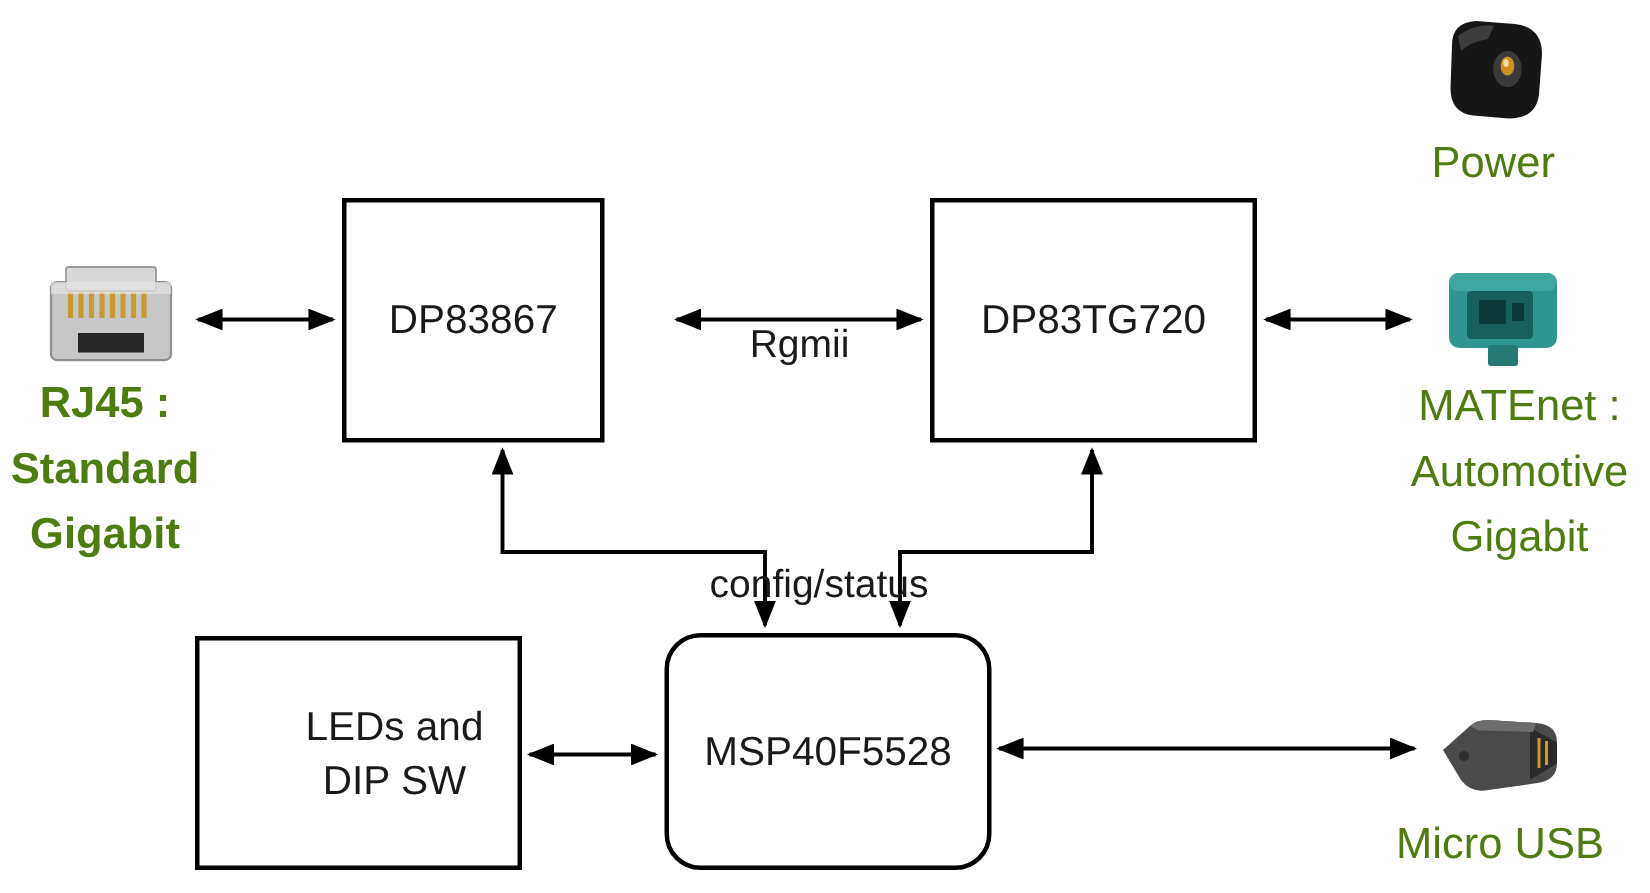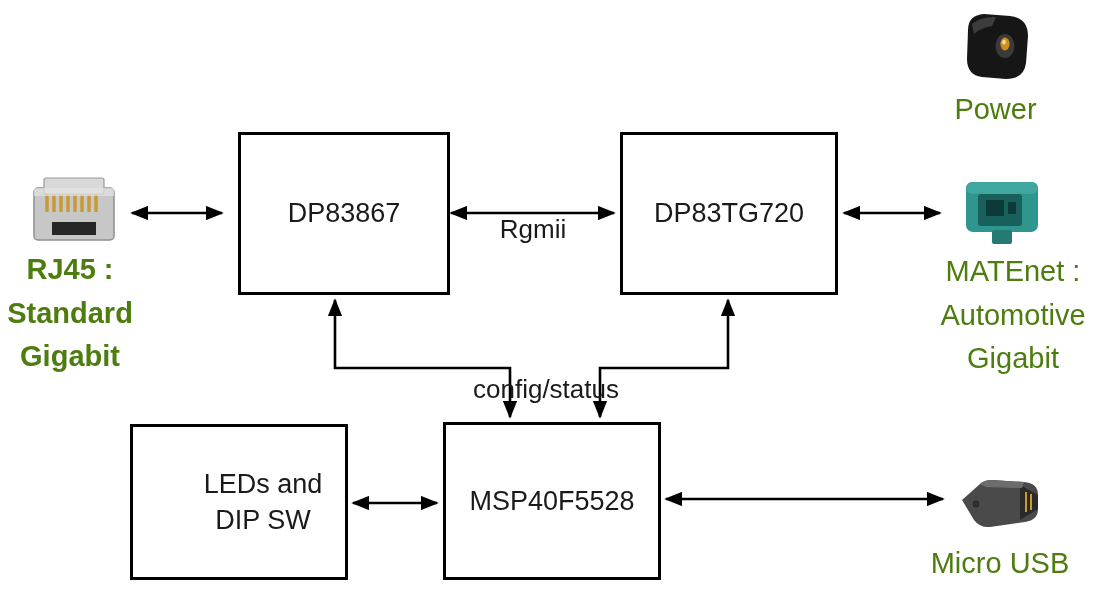--- a/index.html
+++ b/index.html
@@ -58,29 +58,29 @@
       <line x1="132" y1="213" x2="222" y2="213" marker-start="url(#ah)" marker-end="url(#ah)"></line>
       <line x1="451" y1="213" x2="614" y2="213" marker-start="url(#ah)" marker-end="url(#ah)"></line>
       <line x1="844" y1="213" x2="940" y2="213" marker-start="url(#ah)" marker-end="url(#ah)"></line>
       <polyline points="335,300 335,368 510,368 510,417" marker-start="url(#ah)" marker-end="url(#ah)"></polyline>
       <polyline points="728,300 728,368 600,368 600,417" marker-start="url(#ah)" marker-end="url(#ah)"></polyline>
       <line x1="353" y1="503" x2="437" y2="503" marker-start="url(#ah)" marker-end="url(#ah)"></line>
       <line x1="666" y1="499" x2="943" y2="499" marker-start="url(#ah)" marker-end="url(#ah)"></line>
     </g>
   </svg>
 
-  <div class="block" style="left:238px; top:132px; width:212px; height:163px;">
+  <div class="block" style="left:228px; top:132px; width:175px; height:163px;">
     <span>DP83867</span>
   </div>
 
   <div class="block" style="left:620px; top:132px; width:218px; height:163px;">
     <span>DP83TG720</span>
   </div>
 
-  <div class="block" style="left:443px; top:422px; width:218px; height:158px;">
+  <div class="block" style="left:443px; top:422px; width:218px; height:158px;border-radius:24px;">
     <span>MSP40F5528</span>
   </div>
 
   <div class="block" style="left:130px; top:424px; width:218px; height:156px; flex-direction:column;padding-left:48px;">
     <span>LEDs and</span>
     <span>DIP SW</span>
   </div>
 
   <div class="lbl" style="left:477px; top:170px; width:112px;">Rgmii</div>
 

